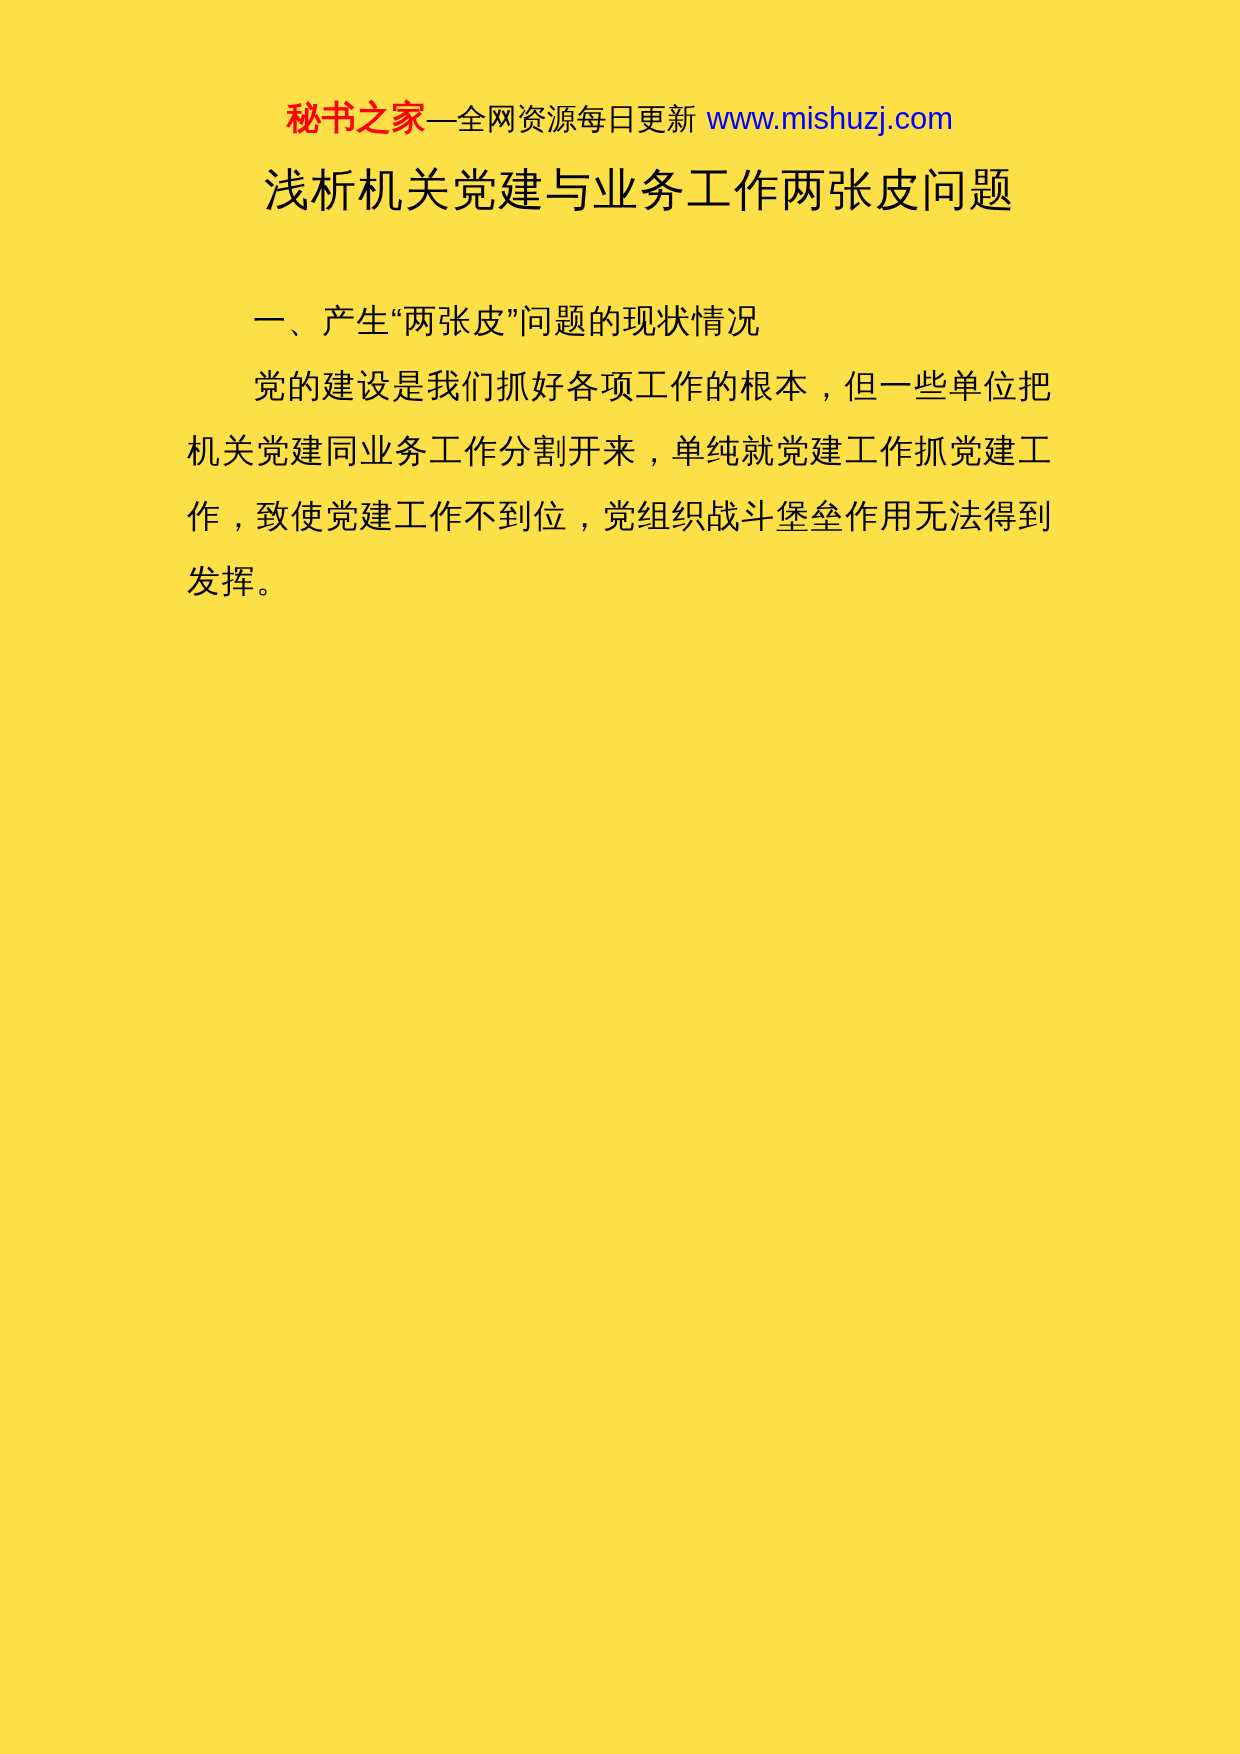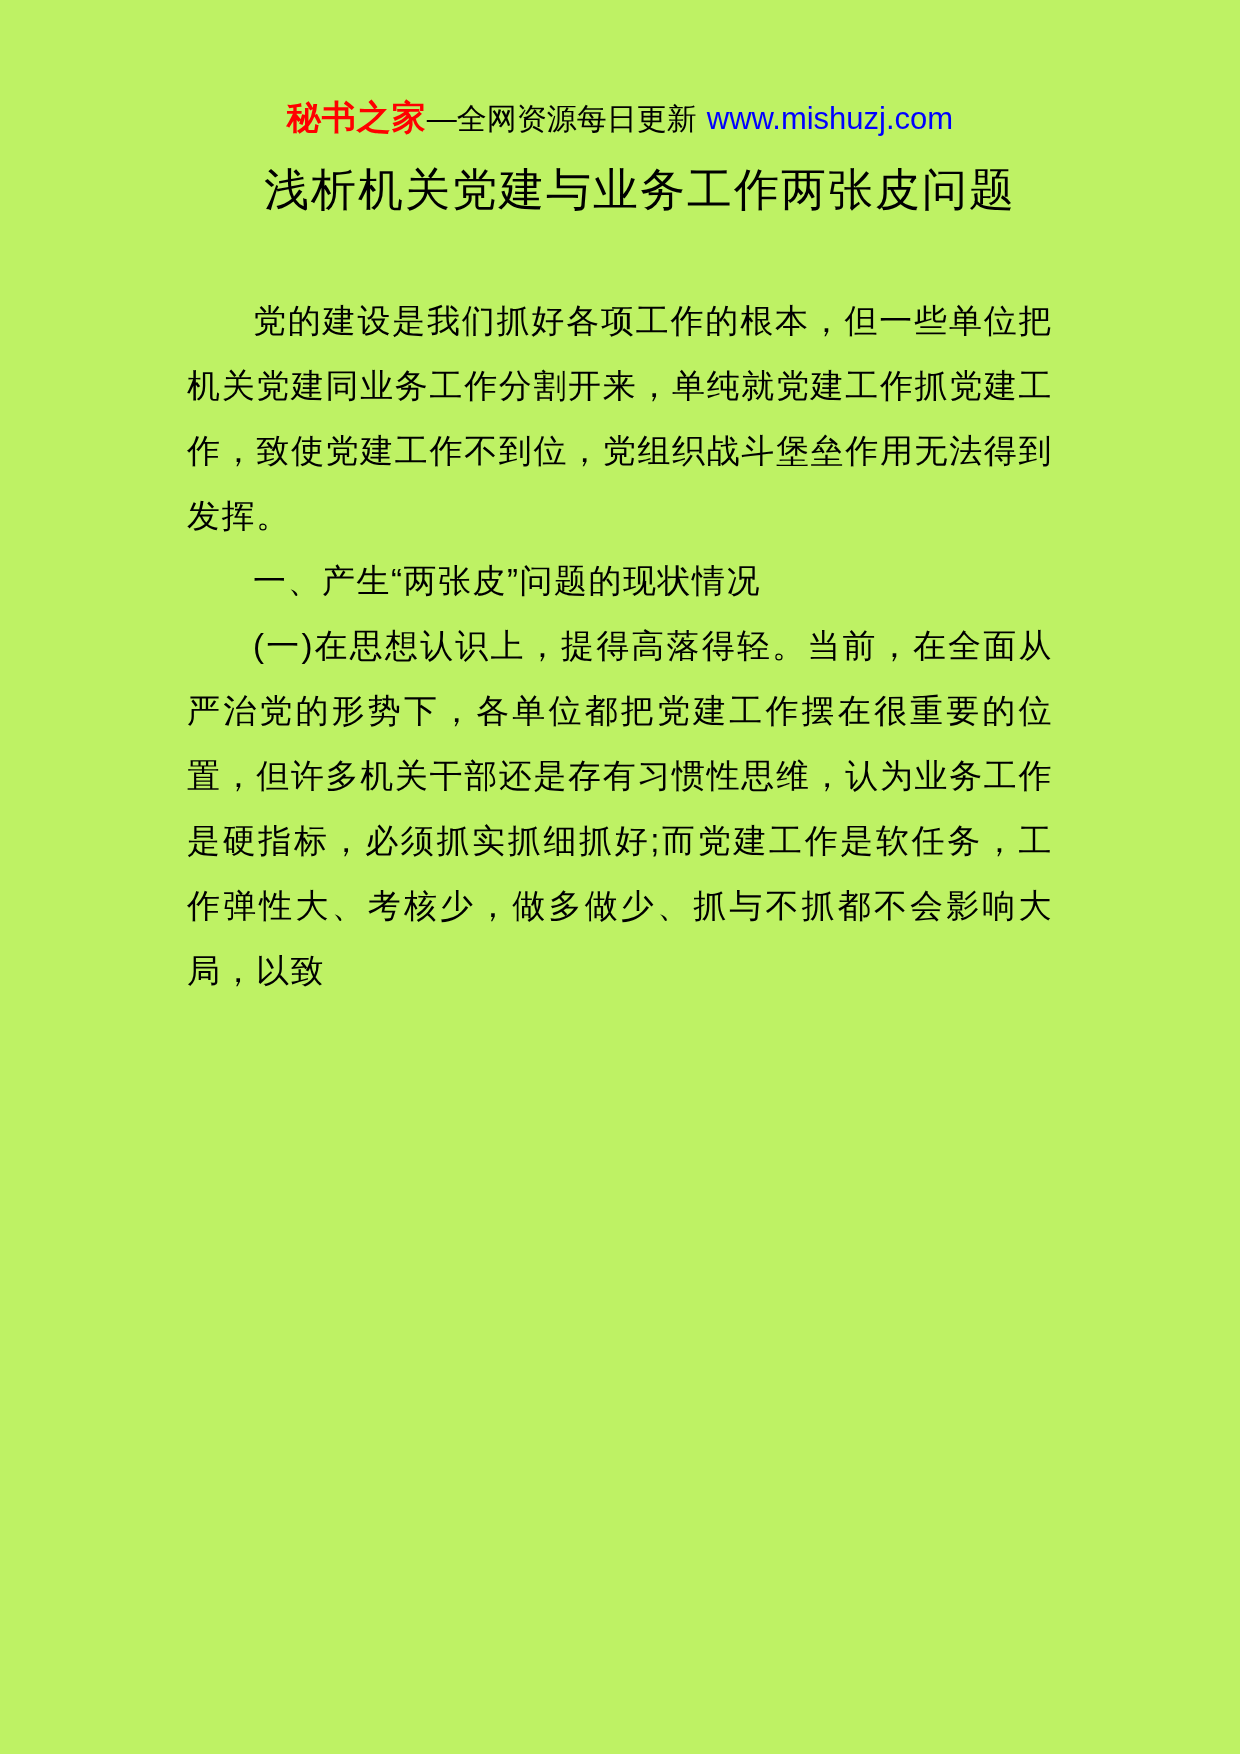--- a/index.html
+++ b/index.html
@@ -4,21 +4,21 @@
 <style>
   html, body {
     margin: 0;
     padding: 0;
     background: #ffffff;
   }
   .page {
     position: relative;
     width: 1240px;
     height: 1754px;
-    background: #bef264;
+    background: #fde047;
     color: #000000;
     font-family: "Liberation Sans", "DejaVu Sans", sans-serif;
     overflow: hidden;
     margin: 0 auto;
   }
   .site-header {
     padding-top: 98px;
     text-align: center;
     font-size: 30px;
     line-height: 38px;
@@ -73,18 +73,17 @@
 
 <div class="page">
 
   <div class="site-header">
     <span class="brand" style="color: rgb(255, 0, 0);">秘书之家</span><span class="sep">—</span><span class="tagline">全网资源每日更新</span><a class="url" style="color: rgb(0, 0, 255);">www.mishuzj.com</a>
   </div>
 
   <h1 class="doc-title">浅析机关党建与业务工作两张皮问题</h1>
 
   <div class="doc-body" id="doc-body">
+      <p class="para heading">一、产生“两张皮”问题的现状情况</p>
       <p class="para">党的建设是我们抓好各项工作的根本，但一些单位把机关党建同业务工作分割开来，单纯就党建工作抓党建工作，致使党建工作不到位，党组织战斗堡垒作用无法得到发挥。</p>
-      <p class="para heading">一、产生“两张皮”问题的现状情况</p>
-      <p class="para">(一)在思想认识上，提得高落得轻。当前，在全面从严治党的形势下，各单位都把党建工作摆在很重要的位置，但许多机关干部还是存有习惯性思维，认为业务工作是硬指标，必须抓实抓细抓好;而党建工作是软任务，工作弹性大、考核少，做多做少、抓与不抓都不会影响大局，以致</p>
     </div>
 
 </div>
 
 </body></html>

